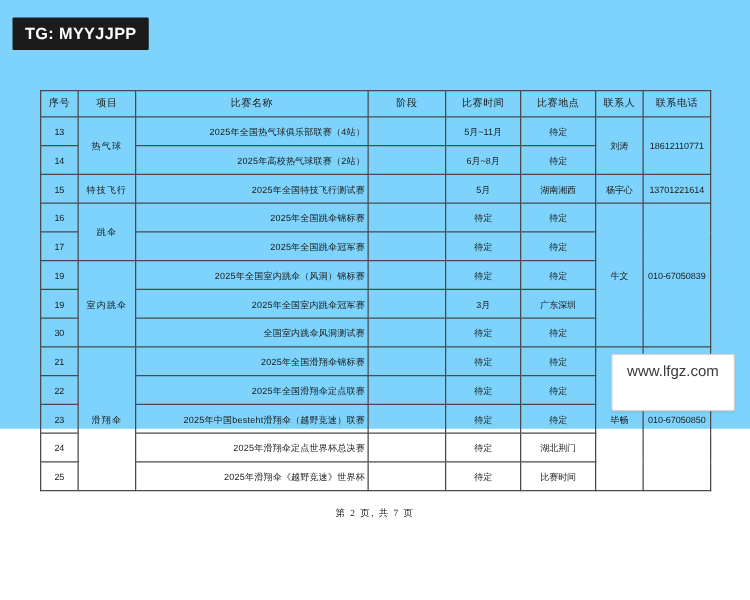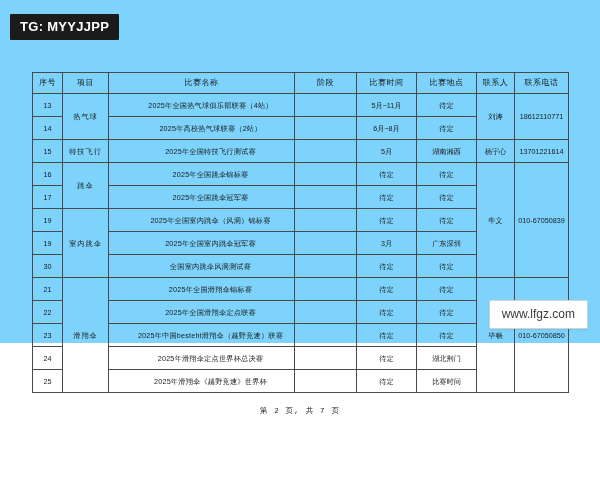--- a/index.html
+++ b/index.html
@@ -37,21 +37,21 @@
   }
   
   .site-badge {
     position: absolute;
     right: 12px;
     bottom: 14px;
     background: #ffffff;
     border: 1px solid #d2d2d2;
     color: #3a3a3a;
     font-size: 12px;
-    padding: 7px 12px 8px 12px;
+    padding: 7px 12px 25px 12px;
     line-height: 1;
     border-radius: 2px;
     box-shadow: 0 1px 2px rgba(0,0,0,0.08);
   }
   .doc-table {
     position: absolute;
     left: 32px;
     top: 72px;
     width: 536px;
     border-collapse: collapse;
@@ -68,21 +68,21 @@
     height: 22px;
     line-height: 1.25;
     font-family: "Liberation Sans", sans-serif;
   }
   .doc-table thead td {
     font-size: 8px;
     height: 20px;
     letter-spacing: 0.5px;
   }
   td.name-cell {
-    text-align: center;
+    text-align: right;
     padding-left: 20px;
     letter-spacing: 0.2px;
   }
   td.vgroup {
     letter-spacing: 1px;
     margin-left: 15px;
   }
   .col-no     { width: 30px; }
   .col-proj   { width: 46px; }
   .col-name   { width: 186px; }
@@ -93,21 +93,21 @@
   .col-phone  { width: 54px; }
   .footer-page {
     position: absolute;
     left: 0;
     top: 406px;
     width: 600px;
     text-align: center;
     font-size: 7.5px;
     color: #1a1a1a;
     letter-spacing: 1.2px;
-    font-family: Liberation Mono, monospace;
+    font-family: Liberation Serif, serif;
   }
 </style>
 </head>
 <body>
 
 <div class="page">
 
   <div class="tg-badge">TG: MYYJJPP</div>
 
   <table class="doc-table">

